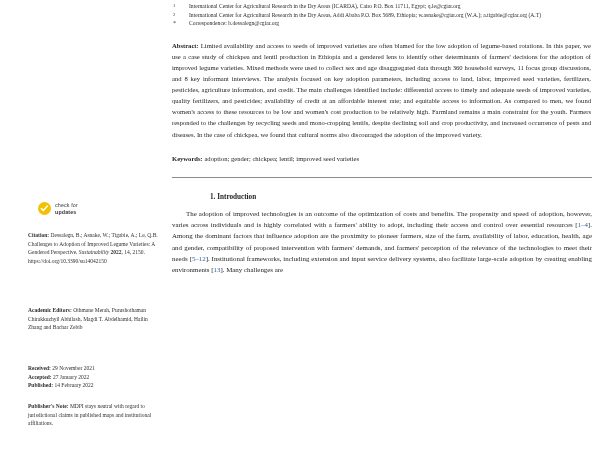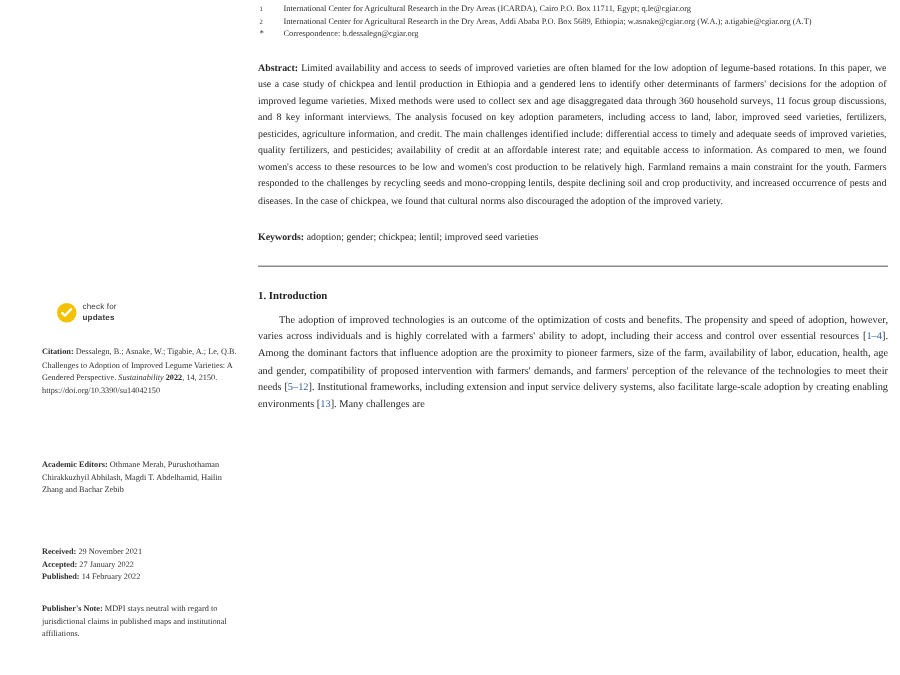--- a/index.html
+++ b/index.html
@@ -137,20 +137,21 @@
     width: 100%;
   }
 
   .sec-title {
     margin-top: 14px;
     font-family: "Liberation Serif", serif;
     font-weight: bold;
     font-size: 7.2px;
     line-height: 10px;
     color: #1f1e1c;
+    margin-left: 38px;
   }
   .body-par {
     margin-top: 6px;
     font-size: 6.9px;
     line-height: 11.3px;
     text-align: justify;
     color: #262523;
     text-indent: 14px;
   }
   .lnk { color: #2e5fa3; }

